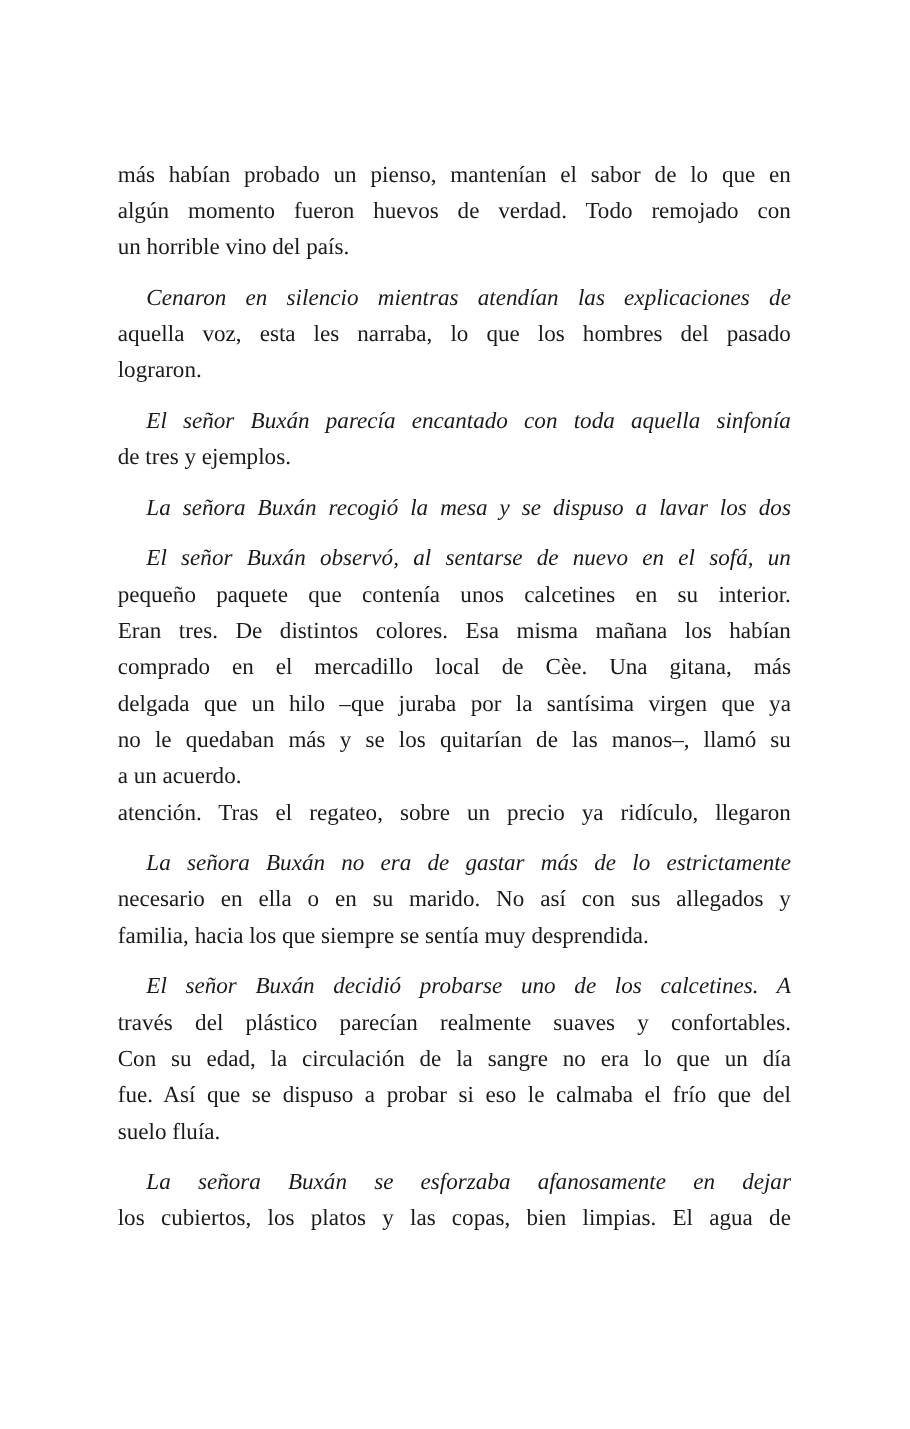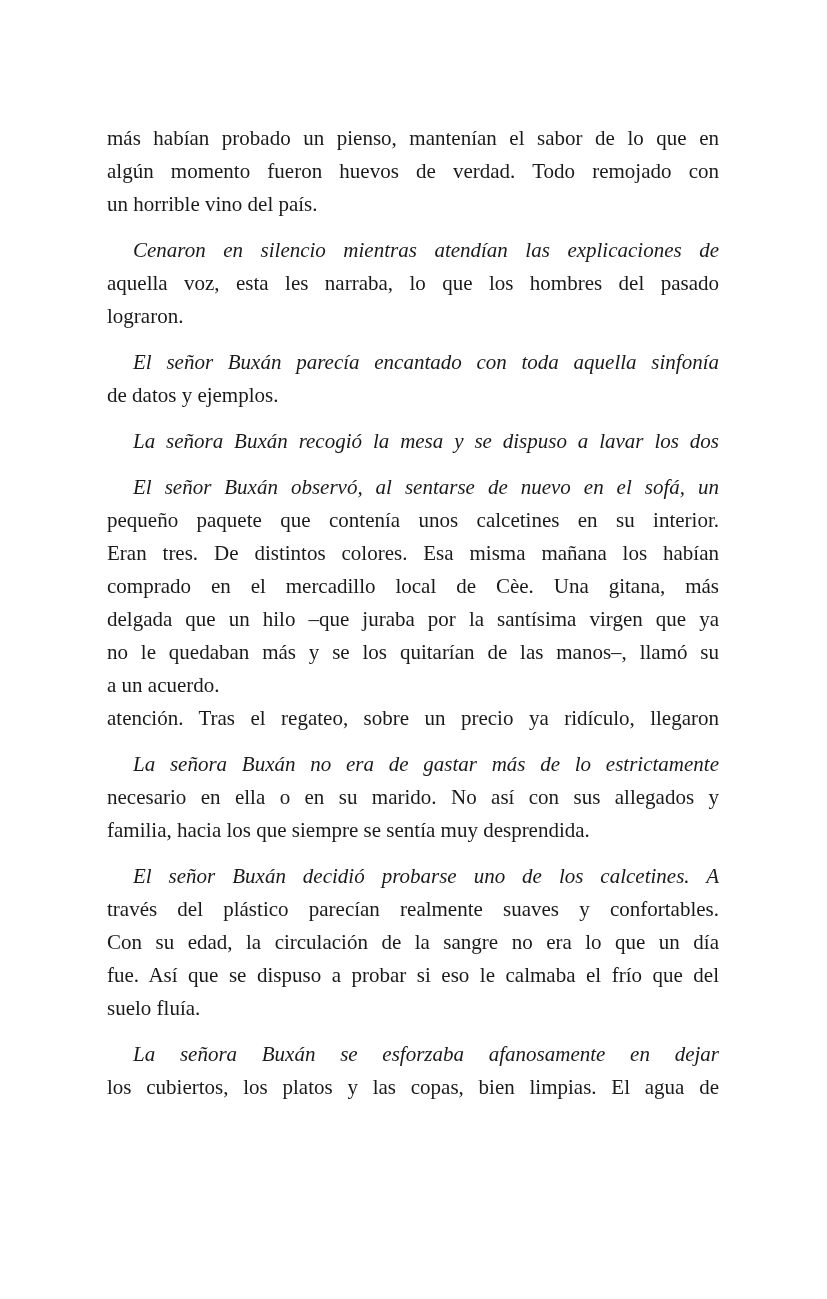--- a/index.html
+++ b/index.html
@@ -11,21 +11,21 @@
     width: 827px;
     height: 1299px;
     overflow: hidden;
     position: relative;
     font-family: "Liberation Serif", serif;
     color: #1a1a1a;
   }
   .book-page {
     position: absolute;
     left: 107px;
-    top: 122px;
+    top: 142px;
     width: 612px;
     font-size: 21px;
     line-height: 33px;
   }
   p.para {
     margin: 0 0 13px 0;
     padding: 0;
   }
   p.para:last-child {
     margin-bottom: 0;
@@ -56,21 +56,21 @@
   </p>
 
   <p class="para">
     <span class="line indent">Cenaron en silencio mientras atendían las explicaciones de</span>
     <span class="line">aquella voz, esta les narraba, lo que los hombres del pasado</span>
     <span class="line para-end">lograron.</span>
   </p>
 
   <p class="para">
     <span class="line indent">El señor Buxán parecía encantado con toda aquella sinfonía</span>
-    <span class="line para-end">de datos y ejemplos.</span>
+    <span class="line para-end">de tres y ejemplos.</span>
   </p>
 
   <p class="para">
     <span class="line indent">La señora Buxán recogió la mesa y se dispuso a lavar los dos</span>
   </p>
 
   <p class="para">
     <span class="line indent">El señor Buxán observó, al sentarse de nuevo en el sofá, un</span>
     <span class="line">pequeño paquete que contenía unos calcetines en su interior.</span>
     <span class="line">Eran tres. De distintos colores. Esa misma mañana los habían</span>

